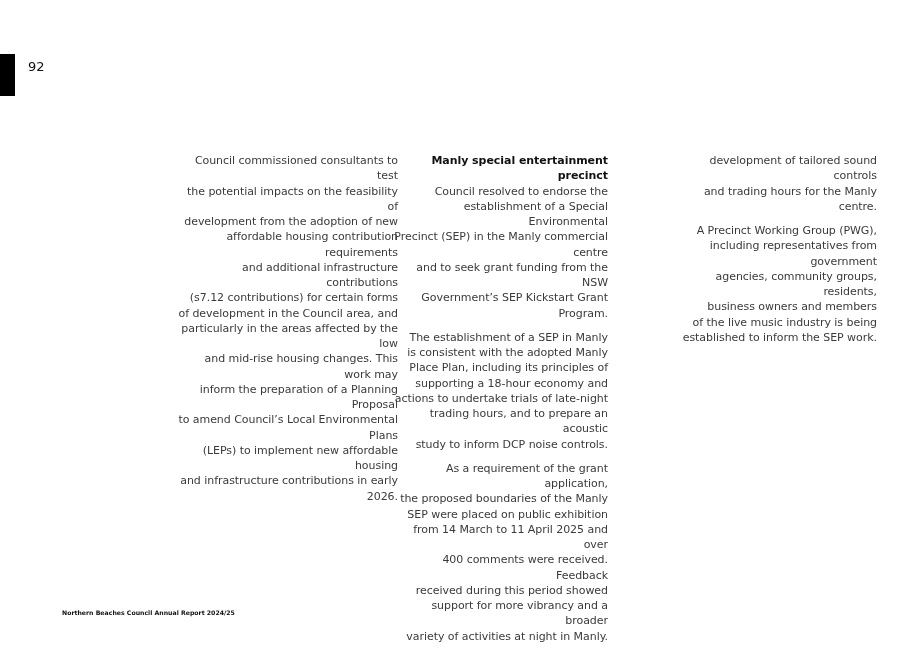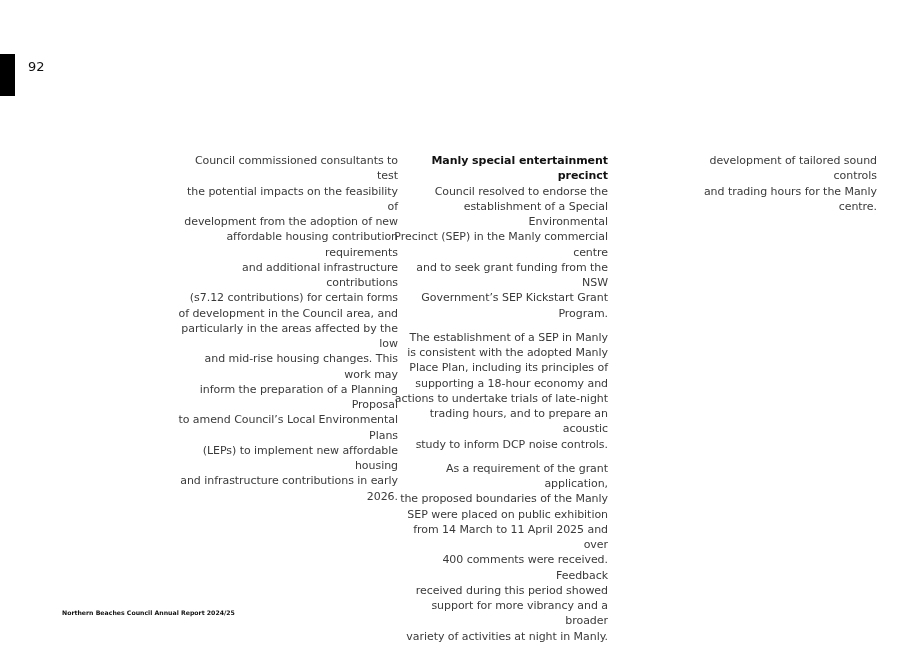--- a/index.html
+++ b/index.html
@@ -56,15 +56,21 @@
 from 14 March to 11 April 2025 and over
 400 comments were received. Feedback
 received during this period showed
 support for more vibrancy and a broader
 variety of activities at night in Manly.</p>
 </div>
 
 <div class="col col3">
   <p>development of tailored sound controls
 and trading hours for the Manly centre.</p>
+  <p>A Precinct Working Group (PWG),
+including representatives from government
+agencies, community groups, residents,
+business owners and members
+of the live music industry is being
+established to inform the SEP work.</p>
 </div>
 
 <div class="footer">Northern Beaches Council Annual Report 2024/25</div>
 
 </body></html>

